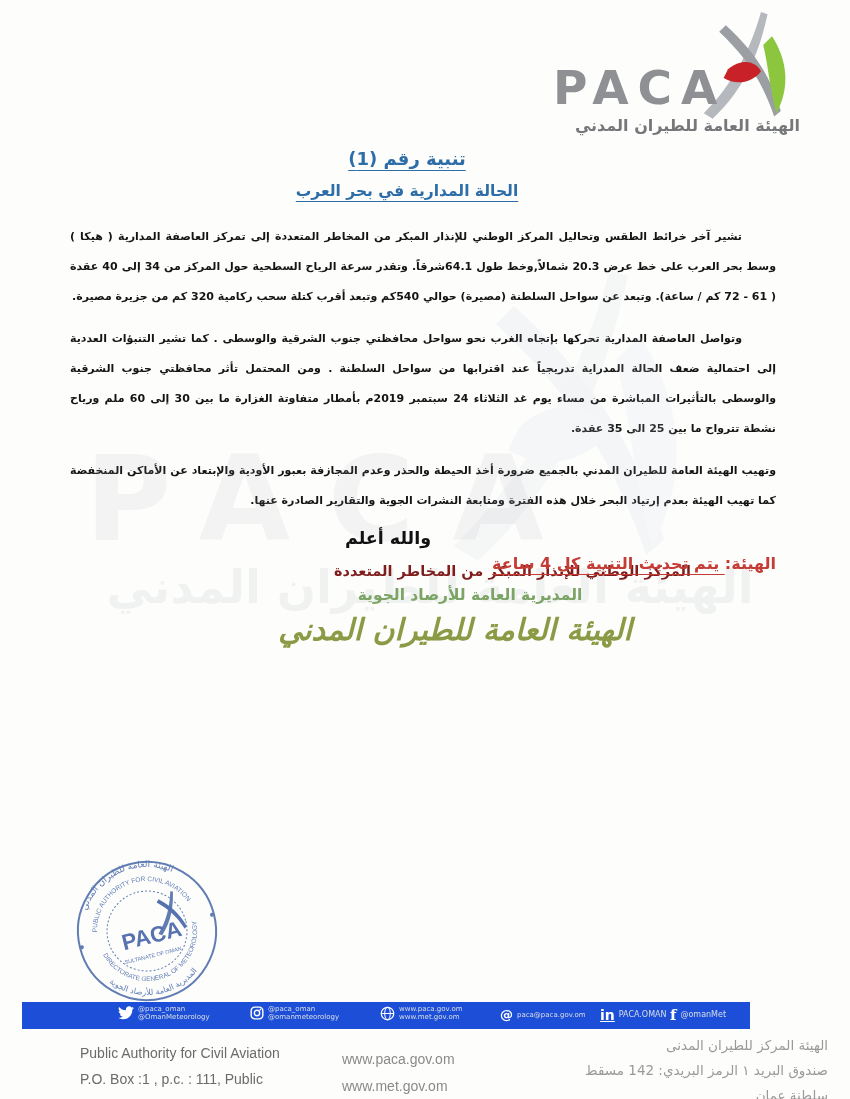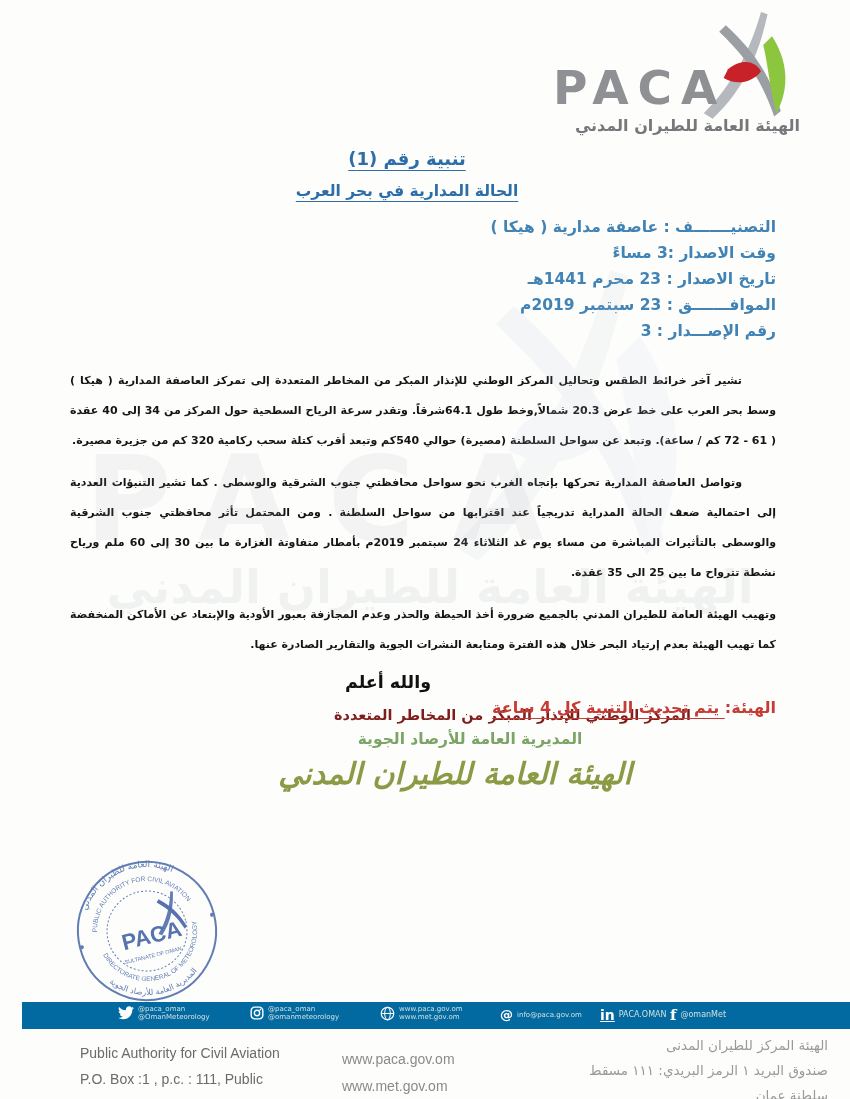--- a/index.html
+++ b/index.html
@@ -38,21 +38,21 @@
   .org-green{position:absolute;right:85px;top:9px;color:#7f1d1d;font-size:14.5px;font-weight:bold;white-space:nowrap;}
   .note-red{position:absolute;right:0;top:0;color:#c43c35;font-size:16px;font-weight:bold;white-space:nowrap;}
   .note-red .nr-text{text-decoration:underline;text-underline-offset:5px;}
   .dept{direction:rtl;text-align:center;color:#7ba465;font-size:15.5px;font-weight:bold;transform:translateX(45px);margin-top:2px;}
   .callig{direction:rtl;text-align:center;color:#8a9a45;font-size:30px;font-weight:bold;font-style:italic;transform:translateX(30px);margin-top:8px;letter-spacing:-1px;}
 
   
   .stamp{position:absolute;left:52px;top:856px;transform:rotate(-14deg);opacity:0.88;}
 
   
-  .socialbar{position:absolute;left:22px;top:1002px;width:828px;height:27px;background:#0369a1;}
+  .socialbar{position:absolute;left:22px;top:1002px;width:728px;height:27px;background:#1d4ed8;}
   .soc{position:absolute;top:3px;display:flex;align-items:center;gap:4px;color:#f3f5e6;}
   .soc .lines{display:flex;flex-direction:column;line-height:8px;}
   .soc .lines span{font-size:7px;opacity:0.85;}
   .soc .glyph{font-weight:bold;font-size:13px;line-height:20px;color:#ffffff;}
   .f-left{position:absolute;left:80px;top:1040px;color:#6b6b6b;font-size:14px;line-height:26px;font-family:"Liberation Sans","DejaVu Sans",sans-serif;}
   .f-mid{position:absolute;left:342px;top:1046px;color:#8a8a8a;font-size:14px;line-height:27px;font-family:"Liberation Sans","DejaVu Sans",sans-serif;}
   .f-right{position:absolute;right:22px;top:1033px;color:#9a9a9a;font-size:13.5px;line-height:25px;direction:rtl;text-align:right;}
 </style>
 </head>
 <body>
@@ -79,27 +79,20 @@
     </svg>
     <div class="logo-paca">PACA</div>
     <div class="logo-tagline">الهيئة العامة للطيران المدني</div>
   </div>
 
   <div class="spacer"></div>
 
   <div class="title1">تنبية رقم (1)</div>
   <div class="title2">الحالة المدارية في بحر العرب</div>
 
-  <div class="meta">
-    <div>التصنيـــــــف : عاصفة مدارية ( هيكا )</div>
-    <div>وقت الاصدار :3 مساءً</div>
-    <div>تاريخ الاصدار : 23 محرم 1441هـ</div>
-    <div>الموافـــــــق : 23 سبتمبر 2019م</div>
-    <div>رقم الإصـــدار : 3</div>
-  </div>
 
   <div class="bodytext">
     <p>تشير آخر خرائط الطقس وتحاليل المركز الوطني للإنذار المبكر من المخاطر المتعددة إلى تمركز العاصفة المدارية ( هيكا ) وسط بحر العرب على خط عرض 20.3 شمالاً,وخط طول 64.1شرقاً. وتقدر سرعة الرياح السطحية حول المركز من 34 إلى 40 عقدة ( 61 - 72 كم / ساعة). وتبعد عن سواحل السلطنة (مصيرة) حوالي 540كم وتبعد أقرب كتلة سحب ركامية 320 كم من جزيرة مصيرة.</p>
     <p>وتواصل العاصفة المدارية تحركها بإتجاه الغرب نحو سواحل محافظتي جنوب الشرقية والوسطى . كما تشير التنبؤات العددية إلى احتمالية ضعف الحالة المدراية تدريجياً عند اقترابها من سواحل السلطنة . ومن المحتمل تأثر محافظتي جنوب الشرقية والوسطى بالتأثيرات المباشرة من مساء يوم غد الثلاثاء 24 سبتمبر 2019م بأمطار متفاوتة الغزارة ما بين 30 إلى 60 ملم ورياح نشطة تترواح ما بين 25 الى 35 عقدة.</p>
     <p class="noindent">وتهيب الهيئة العامة للطيران المدني بالجميع ضرورة أخذ الحيطة والحذر وعدم المجازفة بعبور الأودية والإبتعاد عن الأماكن المنخفضة كما تهيب الهيئة بعدم إرتياد البحر خلال هذه الفترة ومتابعة النشرات الجوية والتقارير الصادرة عنها.</p>
   </div>
   <div class="closing">والله أعلم</div>
 
   <div class="noterow">
     <span class="org-green">المركز الوطني للإنذار المبكر من المخاطر المتعددة</span>
@@ -159,21 +152,21 @@
           <line x1="2" y1="12" x2="22" y2="12" stroke="#ffffff" stroke-width="1.6"></line>
         </svg>
       <div class="lines">
           <span>www.paca.gov.om</span>
           <span>www.met.gov.om</span>
         </div>
     </div>
     <div class="soc" style="left:478px">
       <span class="glyph">@</span>
       <div class="lines">
-          <span>info@paca.gov.om</span>
+          <span>paca@paca.gov.om</span>
           <span></span>
         </div>
     </div>
     <div class="soc" style="left:578px">
       <span class="glyph" style="font-size:14px;text-decoration:underline;">in</span>
       <div class="lines" style="line-height:20px;">
           <span style="font-size:8px;text-align:center;">PACA.OMAN</span>
         </div>
     </div>
     <div class="soc" style="left:648px">
@@ -188,17 +181,17 @@
     <div>Public Authority for Civil Aviation</div>
     <div>P.O. Box :1 , p.c. : 111, Public</div>
     <div>Sultanate of Oman</div>
   </div>
   <div class="f-mid">
     <div>www.paca.gov.om</div>
     <div>www.met.gov.om</div>
   </div>
   <div class="f-right">
     <div>الهيئة المركز للطيران المدنى</div>
-    <div>صندوق البريد ١ الرمز البريدي: ١١١ مسقط</div>
+    <div>صندوق البريد ١ الرمز البريدي: 142 مسقط</div>
     <div>سلطنة عمان</div>
   </div>
 
 </div>
 
 </body></html>

